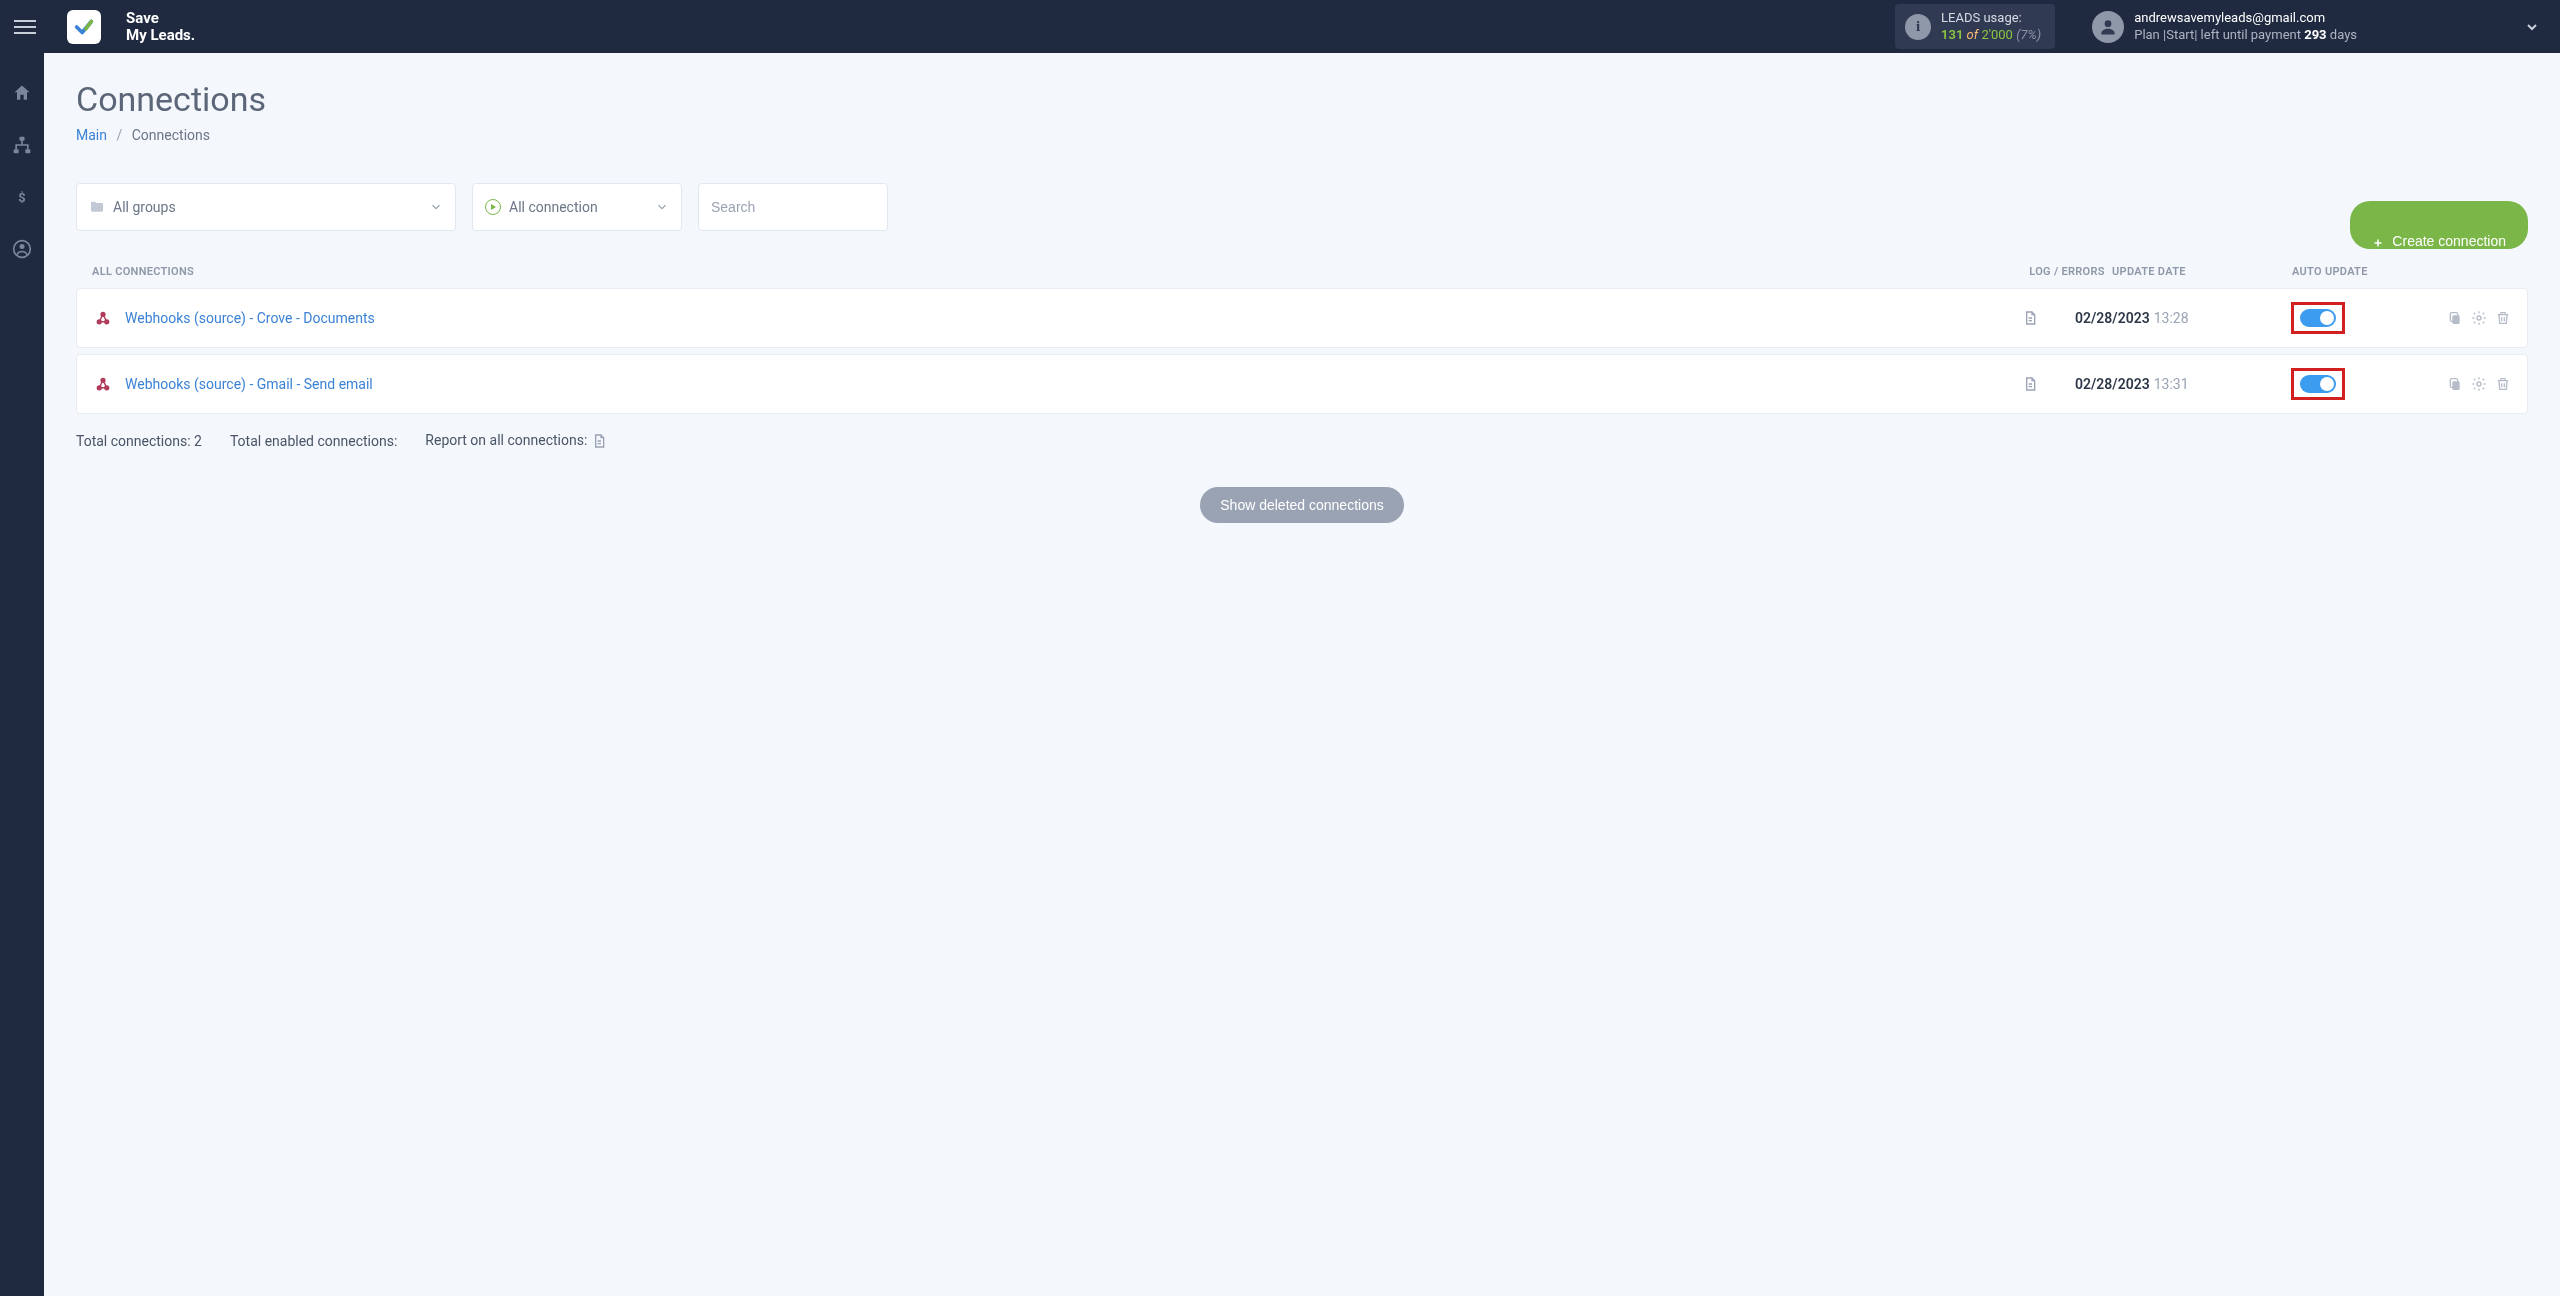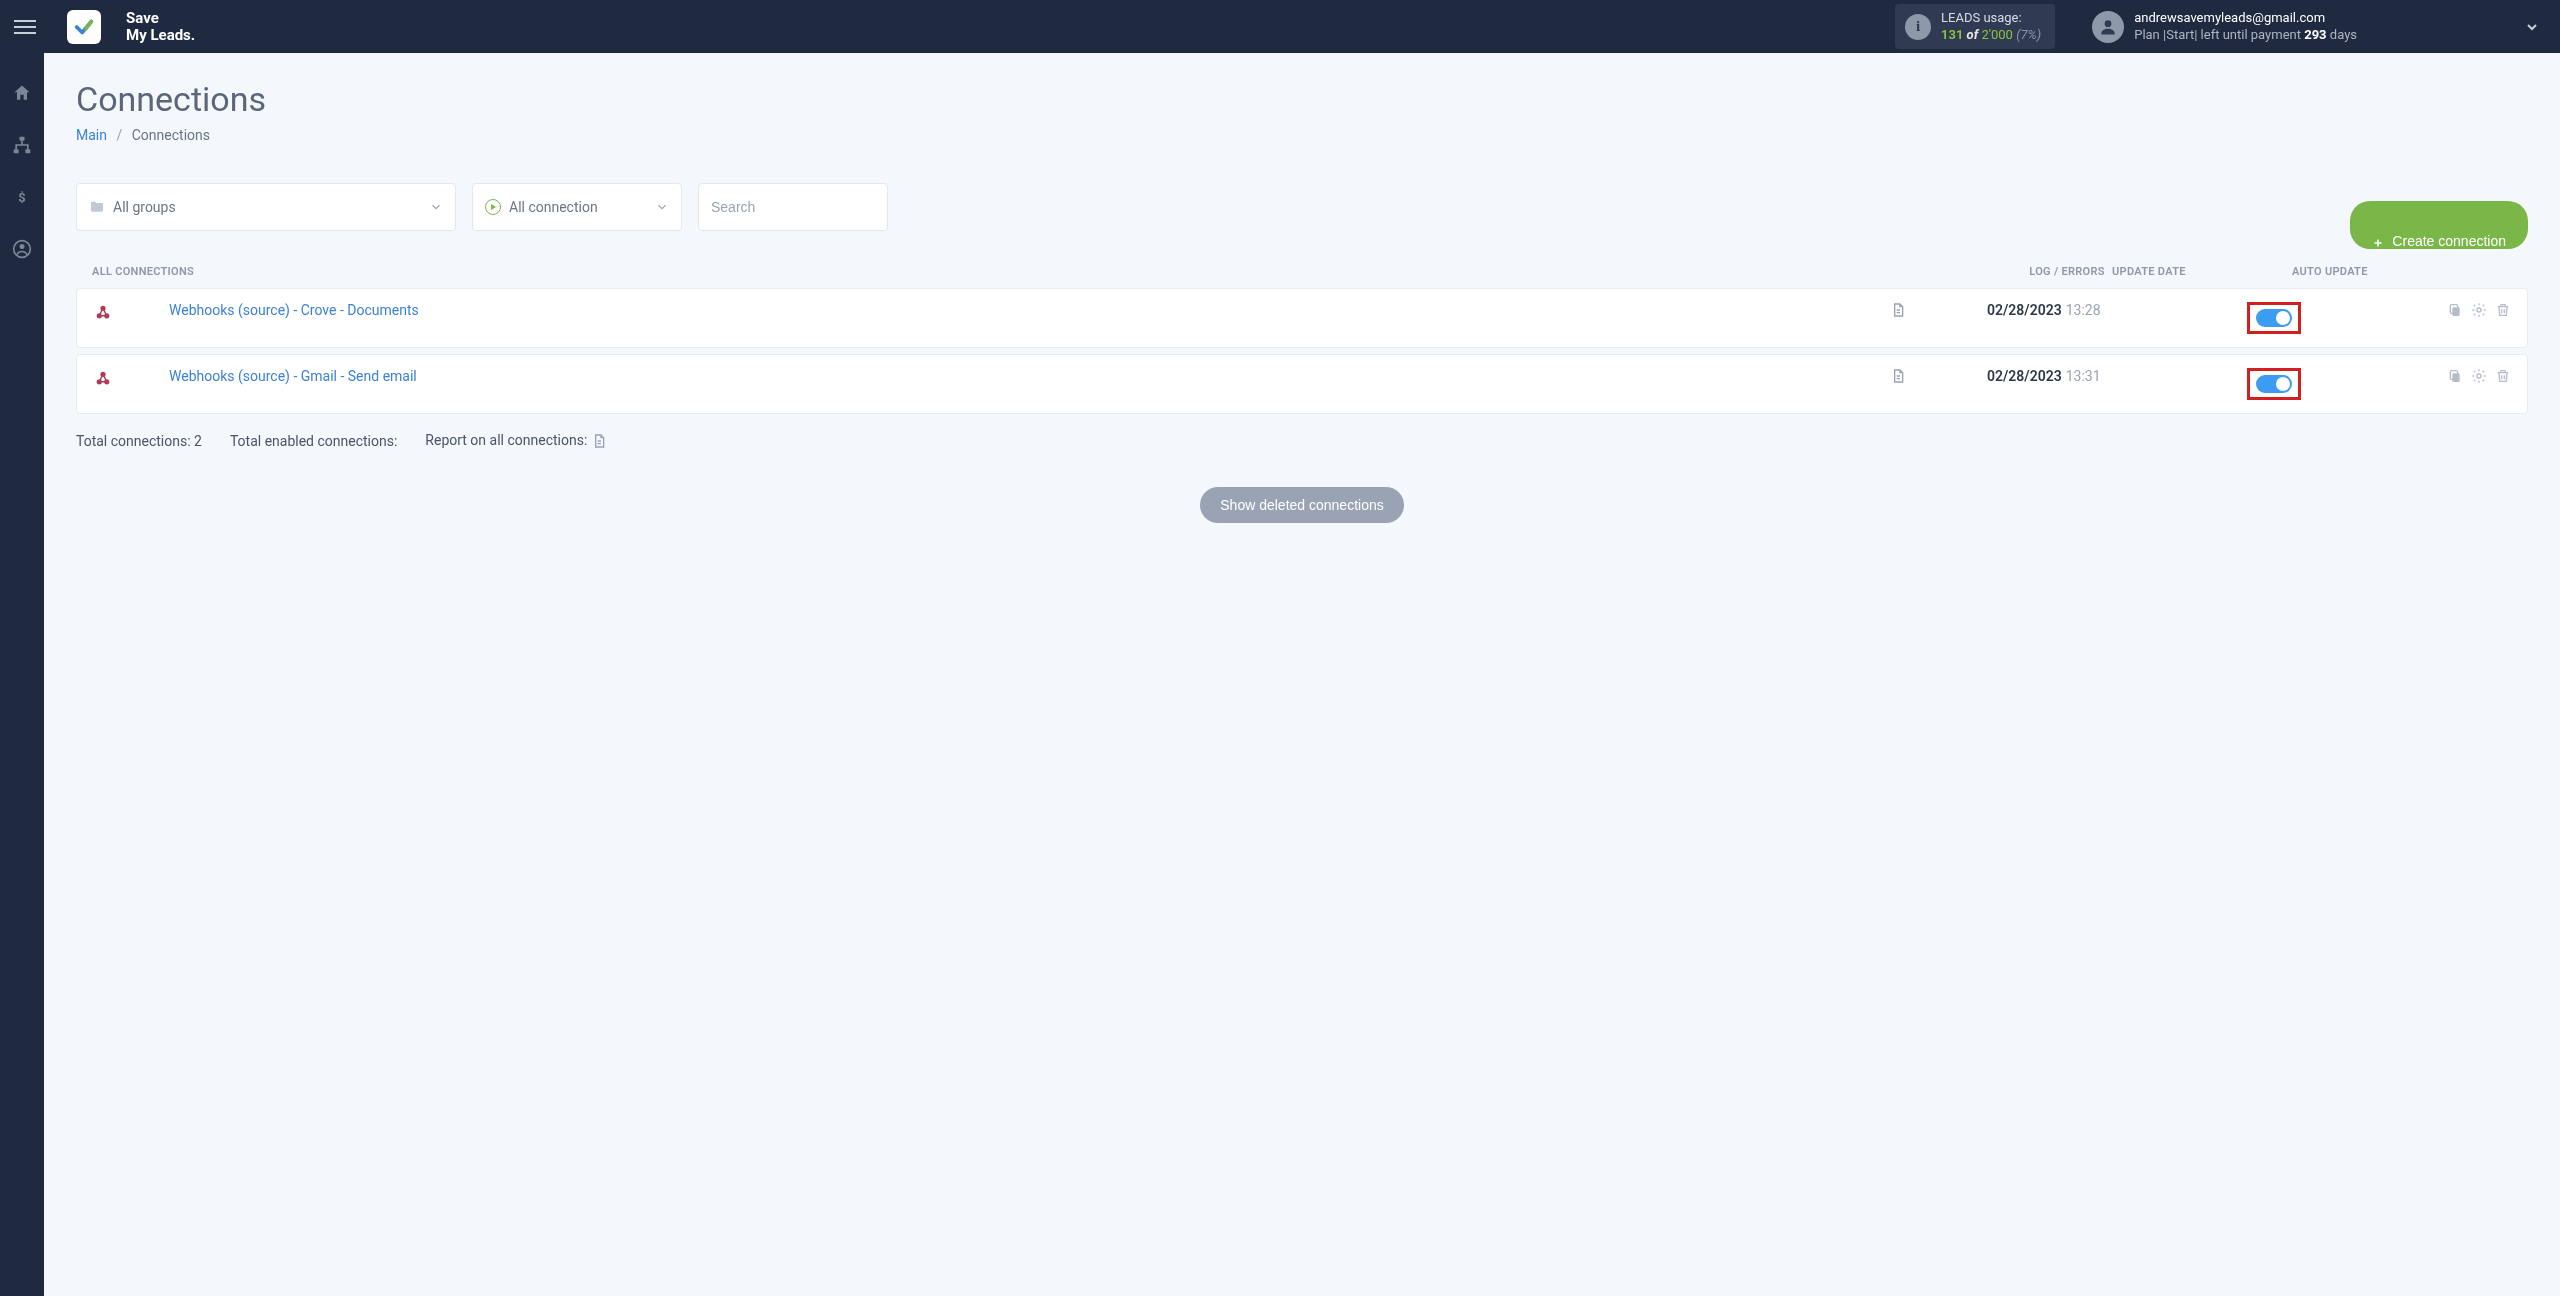--- a/index.html
+++ b/index.html
@@ -11,21 +11,21 @@
   .hamburger { width: 22px; height: 22px; display: flex; flex-direction: column; justify-content: center; gap: 4px; cursor: pointer; margin-right: 14px; }
   .hamburger span { display:block; height: 2px; background: #c8cfdb; }
   .logo-box { width: 34px; height: 34px; background: #fff; border-radius: 6px; display: flex; align-items: center; justify-content: center; margin-right: 8px; }
   .logo-name { font-weight: 700; font-size: 15px; line-height: 1.1; }
   .topbar-spacer { flex: 1; }
   .usage-box { background: #303a52; border-radius: 4px; padding: 6px 14px 6px 10px; display: flex; align-items: center; gap: 10px; margin-right: 20px;}
   .info-circle { width: 26px; height: 26px; border-radius: 50%; background: #8e98a9; display:flex; align-items:center; justify-content:center; color:#303a52; font-weight:700; font-family: Georgia, serif; font-size:15px;}
   .usage-text { font-size: 13px; line-height: 1.3; }
   .usage-text .lbl { color: #d7dbe4; }
   .usage-text .num-used { color: #8cc63f; font-weight: 600; }
-  .usage-text .of { font-style: italic; color:#e5e5e5;font-weight:bold; }
+  .usage-text .of { font-style: italic; color:#fdba74; }
   .usage-text .total { color: #8cc63f; }
   .usage-text .pct { color: #8b93a5; font-style: italic; }
   .account-box { display:flex; align-items:center; gap:10px; margin-right:10px;}
   .avatar-circle { width:32px; height:32px; border-radius:50%; background:#8e98a9; display:flex; align-items:center; justify-content:center; }
   .account-text { font-size:13px; line-height:1.3; }
   .account-text .email { color:#fff; }
   .account-text .plan { color:#adb4c2; }
   .account-text .plan b { color:#fff; font-weight:700;}
   .chevron-down { margin-left: 140px; margin-right:6px; cursor:pointer; }
 
@@ -57,21 +57,21 @@
 
   
   .table-header { display:flex; align-items:center; padding:0 16px 10px; font-size:11px; letter-spacing:0.3px; color:#8e98a9; font-weight:600; text-transform:uppercase;}
   .col-name { flex:1; }
   .col-log { width:90px; text-align:center;}
   .col-date { width:180px; }
   .col-auto { width:130px; }
   .col-actions { width:90px; }
 
   
-  .conn-row { background:#fff; border:1px solid #e7ecf2; border-radius:4px; display:flex; align-items:flex-start; padding:13px 16px; margin-bottom:6px; font-size:14px;gap:44px;}
+  .conn-row { background:#fff; border:1px solid #e7ecf2; border-radius:4px; display:flex; align-items:center; padding:13px 16px; margin-bottom:6px; font-size:14px;}
   .conn-icon { width:20px; height:20px; margin-right:12px; display:flex; align-items:center; justify-content:center;}
   .conn-name { color:#3b82d6; cursor:pointer; flex:1;}
   .log-ic { width:90px; text-align:center; color:#9aa3b4; cursor:pointer;}
   .date-cell { width:216px; font-size:14px;}
   .date-cell .d { color:#2d3748; font-weight:600;}
   .date-cell .t { color:#9aa3b4; margin-left:4px;}
   .auto-cell { width:130px; display:flex; align-items:center;}
   .toggle-wrap { border:3px solid #d22020; padding:4px 6px; display:inline-flex;}
   .toggle { width:36px; height:18px; background:#3b9cf0; border-radius:10px; position:relative; cursor:pointer;}
   .toggle::after { content:''; position:absolute; right:2px; top:2px; width:14px; height:14px; background:#fff; border-radius:50%;}

